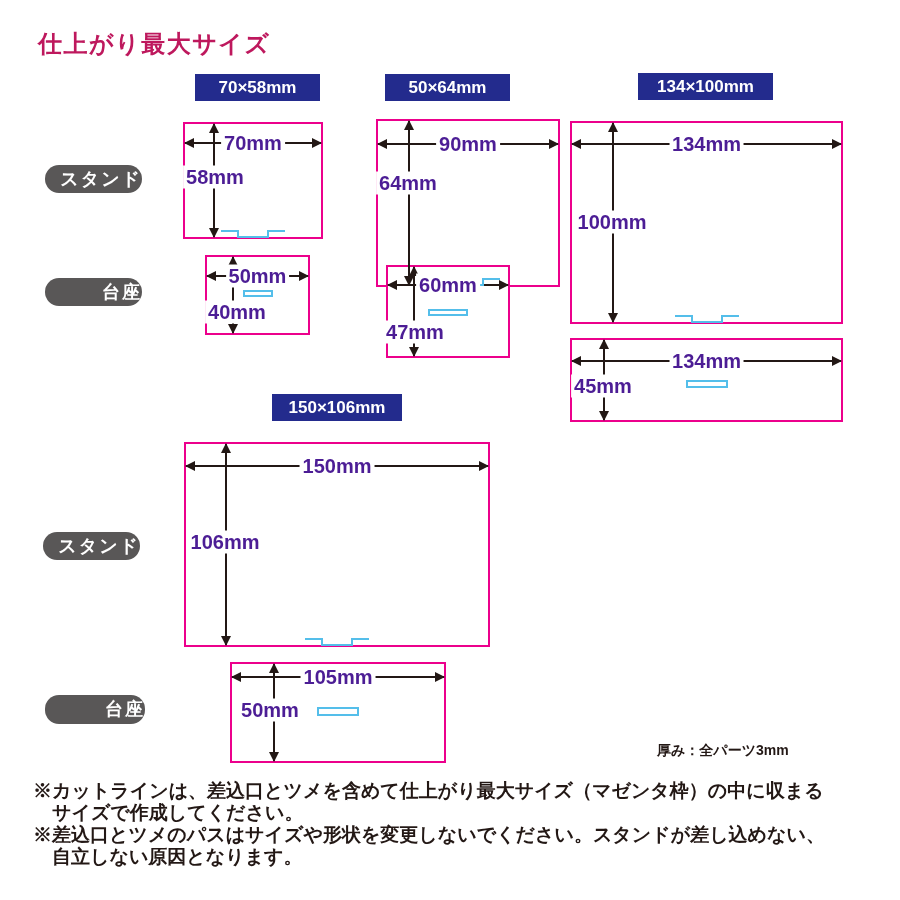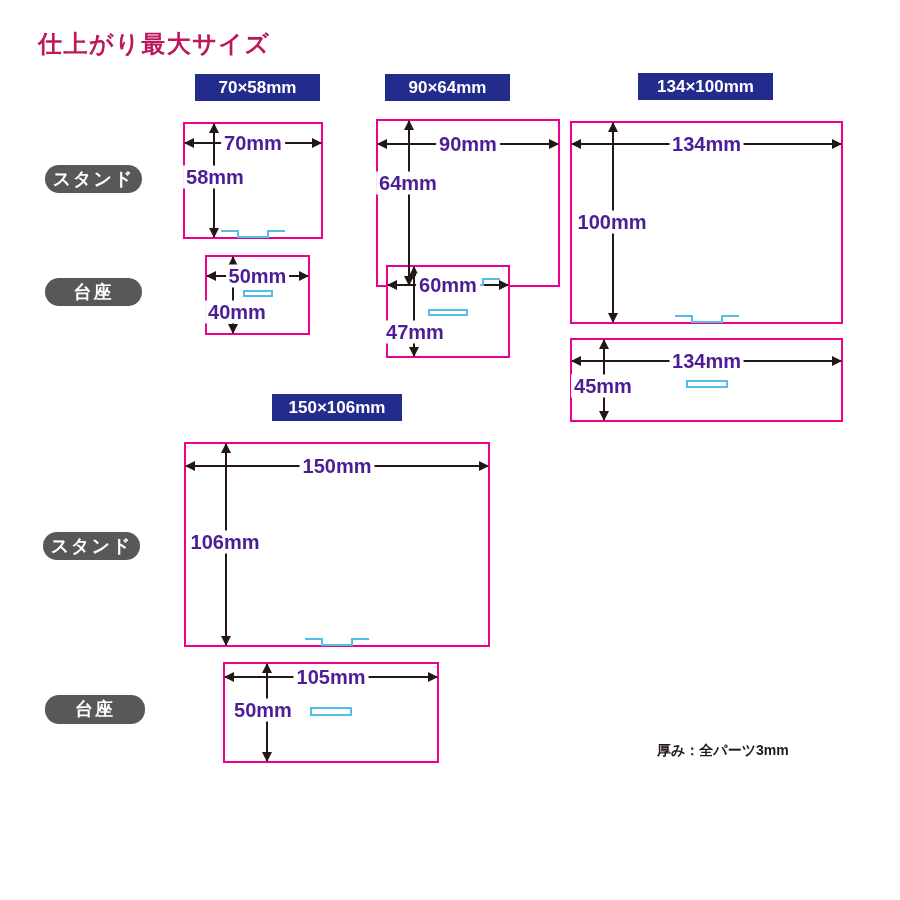--- a/index.html
+++ b/index.html
@@ -8,21 +8,21 @@
   .stage { position:relative; width:900px; height:900px; background:#fff; }
 
   .page-title { position:absolute; font-size:24px; font-weight:bold;
                 color:#be185d; letter-spacing:1.5px; white-space:nowrap; }
 
   .badge { position:absolute; height:27px; background:#232B8D; color:#fff;
            font-weight:bold; font-size:17px; text-align:center; line-height:27px;
            white-space:nowrap; }
 
   .side-label { position:absolute; background:#595757; color:#fff; font-weight:bold;
-                font-size:18px; text-align:center; line-height:28px; letter-spacing:2px;
+                font-size:18px; text-align:right; line-height:28px; letter-spacing:2px;
                 white-space:nowrap;border-radius:14px; }
 
   .mrect { position:absolute; border:2px solid #EC008C; background:#fff; }
 
   .dim-h { position:absolute; left:0; right:0; height:2px; background:#231815; z-index:1; }
   .dim-h::before { content:""; position:absolute; left:-1px; top:-4px; width:0; height:0;
                    border-style:solid; border-width:5px 10px 5px 0;
                    border-color:transparent #231815 transparent transparent; }
   .dim-h::after  { content:""; position:absolute; right:-1px; top:-4px; width:0; height:0;
                    border-style:solid; border-width:5px 0 5px 10px;
@@ -55,21 +55,21 @@
   .note-line.cont { padding-left:19px; }
 </style>
 </head>
 <body>
 
 <div class="stage">
 
   <div class="page-title" style="left:38px; top:28px;">仕上がり最大サイズ</div>
 
   <div class="badge" style="left:195px; top:74px; width:125px;">70×58mm</div>
-  <div class="badge" style="left:385px; top:74px; width:125px;">90×64mm</div>
+  <div class="badge" style="left:385px; top:74px; width:125px;">50×64mm</div>
   <div class="badge" style="left:638px; top:73px; width:135px;">134×100mm</div>
   <div class="badge" style="left:272px; top:394px; width:130px;">150×106mm</div>
 
   <div class="side-label" style="left:45px; top:165px; width:97px; height:28px;">スタンド</div>
   <div class="side-label" style="left:45px; top:278px; width:97px; height:28px;">台座</div>
   <div class="side-label" style="left:43px; top:532px; width:97px; height:28px;">スタンド</div>
   <div class="side-label" style="left:45px; top:695px; width:100px; height:29px;">台座</div>
 
   <div class="mrect" style="left:183px; top:122px; width:140px; height:117px;">
     <div class="dim-h" style="top:18px;"></div>
@@ -128,24 +128,30 @@
   <div class="mrect" style="left:184px; top:442px; width:306px; height:205px;">
     <div class="dim-h" style="top:21px;"></div>
     <div class="dim-v" style="left:39px;"></div>
     <div class="dim-label" style="left:50%; top:22px;">150mm</div>
     <div class="dim-label" style="left:39px; top:98px;">106mm</div>
     <svg class="notch" width="66" height="10" viewBox="0 0 66 10">
       <polyline points="1,2 18,2 18,8 48,8 48,2 65,2"></polyline>
     </svg>
   </div>
 
-  <div class="mrect" style="left:223px; top:662px; width:216px; height:101px;">
+  <div class="mrect" style="left:230px; top:662px; width:216px; height:101px;">
     <div class="dim-h" style="top:12px;"></div>
     <div class="dim-v" style="left:41px;"></div>
     <div class="dim-label" style="left:50%; top:13px;">105mm</div>
     <div class="dim-label" style="left:38px; top:46px;">50mm</div>
     <div class="slot" style="top:43px; width:42px; height:9px;"></div>
   </div>
 
   <div class="thickness" style="left:657px; top:742px;">厚み：全パーツ3mm</div>
 
+  <div class="notes">
+    <div class="note-line">※カットラインは、差込口とツメを含めて仕上がり最大サイズ（マゼンタ枠）の中に収まる</div>
+    <div class="note-line cont">サイズで作成してください。</div>
+    <div class="note-line">※差込口とツメのパスはサイズや形状を変更しないでください。スタンドが差し込めない、</div>
+    <div class="note-line cont">自立しない原因となります。</div>
+  </div>
 
 </div>
 
 </body></html>

